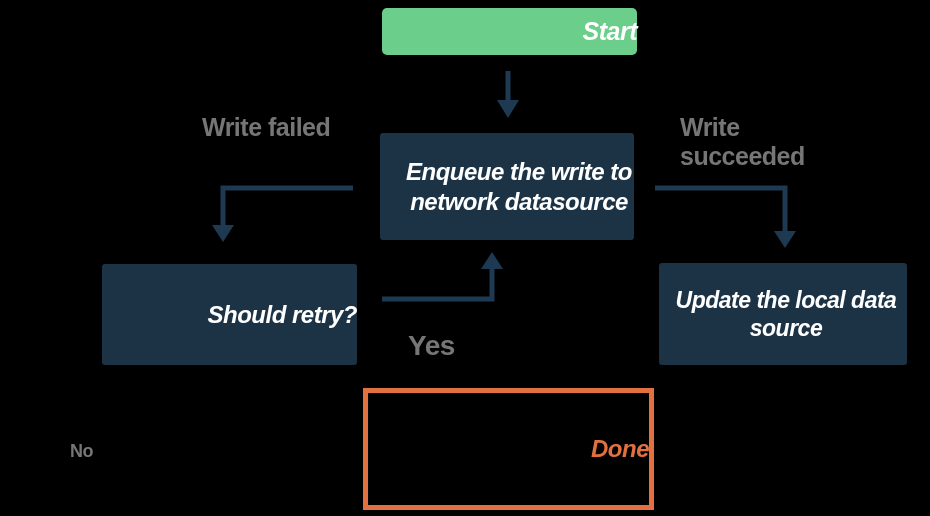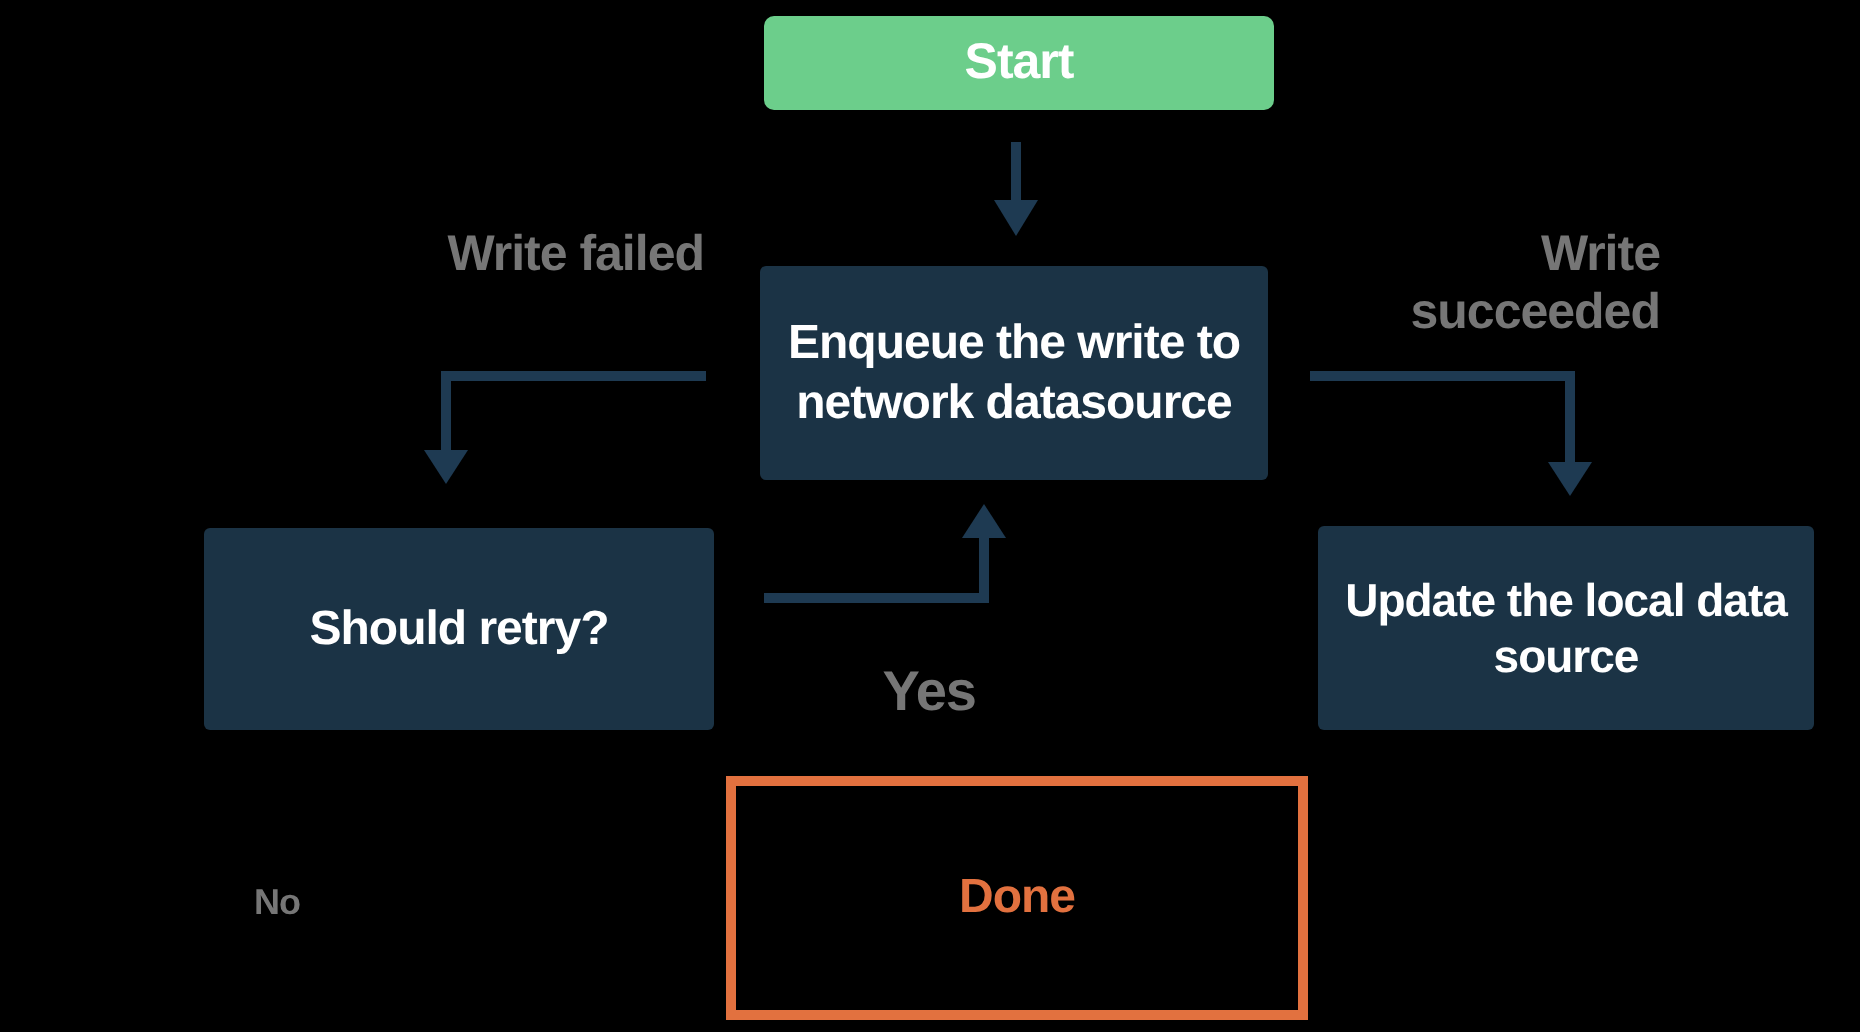--- a/index.html
+++ b/index.html
@@ -29,25 +29,26 @@
     pointer-events: none;
   }
   .arrows .shaft {
     stroke: var(--line);
     stroke-width: 5;
     fill: none;
   }
   .arrows .head { fill: var(--line); stroke: none; }
   .node {
     position: absolute;
-    display: flex; align-items: center; justify-content: center;
+    display: flex; align-items: center; justify-content: flex-end;
     text-align: center;
     font-weight: 700;
     letter-spacing: -0.5px;
     color: var(--node-text);
+    font-style: italic;
   }
   .node-start {
     left: 382px; top: 8px; width: 255px; height: 47px;
     background: var(--start-fill);
     border-radius: 5px;
     font-size: 25px;
   }
   .node-process {
     background: var(--node-fill);
     border-radius: 3px;
@@ -64,21 +65,21 @@
     background: transparent;
     border: 5px solid var(--done-accent);
     border-radius: 0;
     color: var(--done-accent);
     font-size: 24px;
   }
   .edge-label {
     position: absolute;
     color: var(--muted-label);
     font-weight: 700;
-    text-align: right;
+    text-align: left;
     letter-spacing: -0.5px;
   }
   .lbl-write-failed    { left: 202px; top: 113px; width: 150px; font-size: 25px; line-height: 29px; }
   .lbl-write-succeeded { left: 680px; top: 113px; width: 150px; font-size: 25px; line-height: 29px; }
   .lbl-yes { left: 408px; top: 330px; width: 80px;  font-size: 28px; }
   .lbl-no  { left: 70px;  top: 441px; width: 80px;  font-size: 18px; }
 </style>
 </head>
 <body>
 

